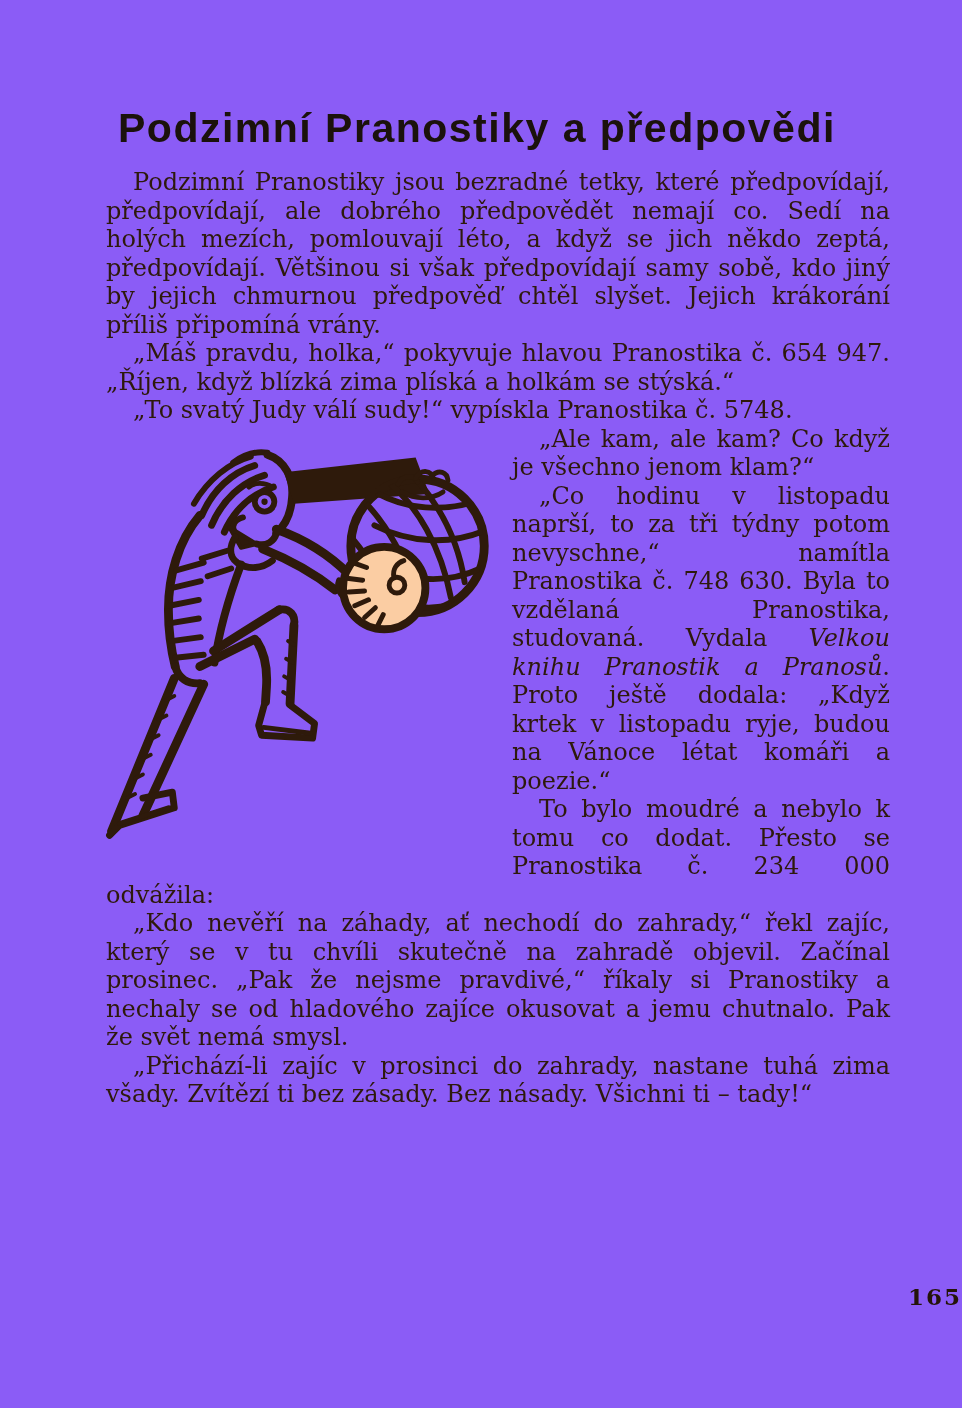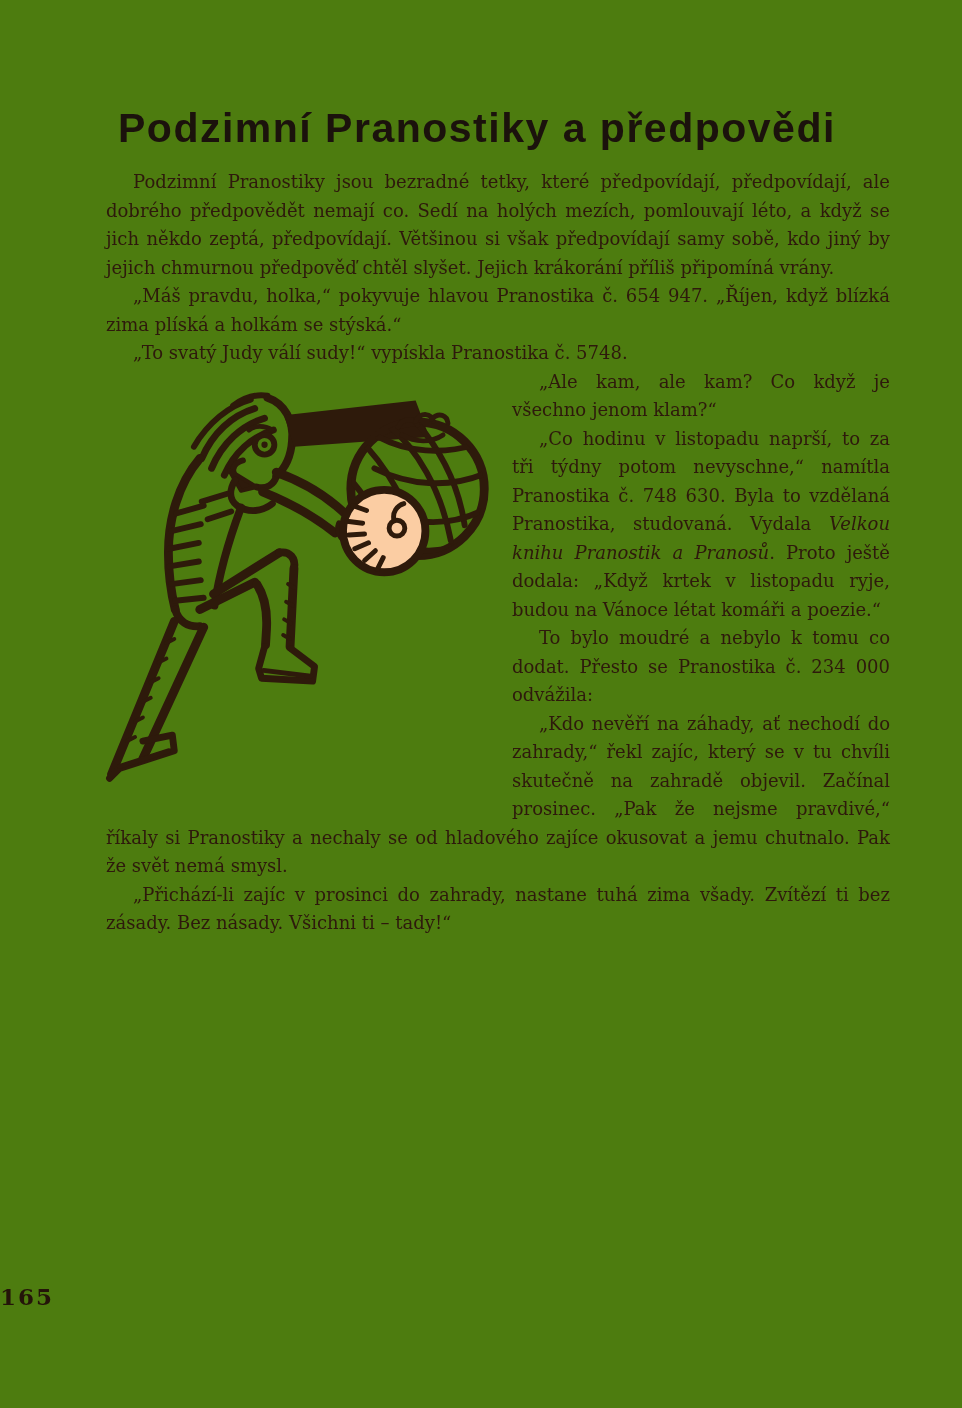--- a/index.html
+++ b/index.html
@@ -4,44 +4,44 @@
 <style>
   * { box-sizing: border-box; }
   html,body { margin:0; padding:0; }
   body {
     width:962px; height:1408px;
     font-family:"DejaVu Serif", serif;
     background:#fbcda3;
   }
   .page {
     position:relative; width:962px; height:1408px;
-    background:#4d7c0f; overflow:hidden;text-decoration:underline;
+    background:#8b5cf6; overflow:hidden;text-decoration:underline;
   }
   .title {
     position:absolute; left:118px; top:78px; width:790px;
     font-family:"Liberation Sans", sans-serif;
     font-weight:700; font-size:41px; letter-spacing:1.5px;
     color:#1b120c; white-space:nowrap;
   }
   .content {
     position:absolute; left:106px; top:168px; width:784px;
     color:#2e190c;
   }
   .content p {
     margin:0; text-indent:27px; text-align:justify;
-    font-size:18px; line-height:28.5px;
+    font-size:24px; line-height:28.5px;
   }
   .it { font-style:italic; }
   .illo {
     float:left; width:412px; height:426px;
     margin:6px 14px 16px -20px;
   }
   .pageno {
     position:absolute; left:0; top:1283px; width:962px;
-    text-align:left; font-weight:700; font-size:23px;
+    text-align:right; font-weight:700; font-size:23px;
     letter-spacing:2px; color:#241409;
   }
 </style>
 </head>
 <body>
 
 <div class="page">
 
   <h1 class="title">Podzimní Pranostiky a předpovědi</h1>
 

